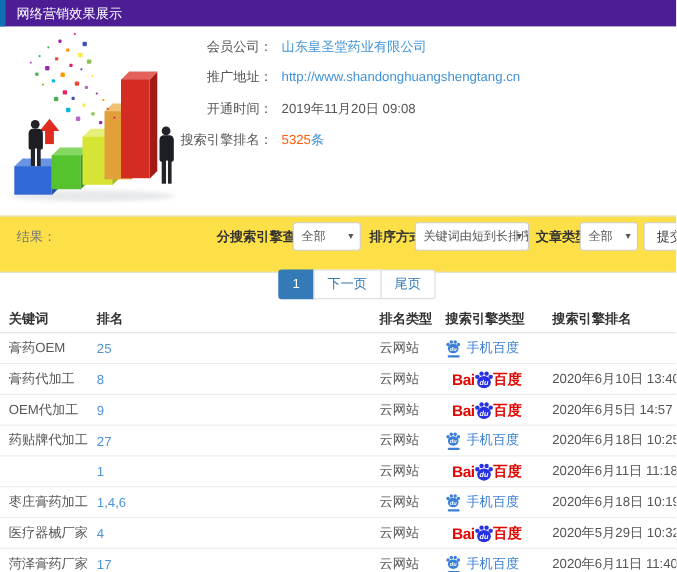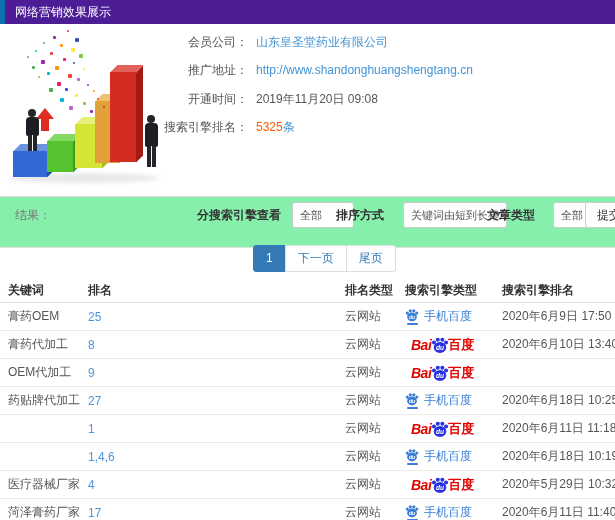--- a/index.html
+++ b/index.html
@@ -36,27 +36,27 @@
   
   .info-row { position:absolute; height:18px; line-height:18px; font-size:12px; }
   .info-label { position:absolute; left:0; top:0; width:248px; text-align:right; color:#555; }
   .info-value { position:absolute; left:256px; top:0; white-space:nowrap; color:#555; }
   .info-value a, .link { color:#4193d6; text-decoration:none; cursor:pointer; }
   .rank-count { color:#ff5a00; }
   .rank-count-suffix { color:#4193d6; }
 
   
   .filter-bar { position:absolute; left:0; top:196px; width:615px; height:52px;
-    background:#86efac; border-top:1px solid #e2e2e2; border-bottom:1px solid #e2e2e2; }
+    background:#fde047; border-top:1px solid #e2e2e2; border-bottom:1px solid #e2e2e2; }
   .filter-bar .lbl { position:absolute; top:0; height:36px; line-height:36px; font-size:12px; }
   .lbl-result { left:15px; color:#777; }
   .lbl-bold { font-weight:bold; color:#333; }
   .sel { position:absolute; top:5px; height:26px; line-height:24px; background:#fff;
     border:1px solid #ccc; border-radius:3px; font-size:11px; color:#555;
-    padding:0 14px 0 7px; cursor:pointer; white-space:nowrap; overflow:hidden;margin-left:26px; }
+    padding:0 14px 0 7px; cursor:pointer; white-space:nowrap; overflow:hidden; }
   .sel .caret { position:absolute; right:4px; top:0; line-height:24px; font-size:8px; color:#555; }
   .btn-submit { position:absolute; top:5px; height:26px; line-height:24px; background:#fff;
     border:1px solid #ccc; border-radius:3px; font-size:12px; color:#333;
     text-align:center; cursor:pointer; }
 
   
   .pagination { position:absolute; left:253px; top:245px; height:27px; display:flex; }
   .page-item { height:27px; line-height:25px; font-size:12px; border:1px solid #ddd;
     background:#fff; color:#337ab7; padding:0 12px; margin-left:-1px; cursor:pointer; }
   .page-item.first { margin-left:0; border-radius:3px 0 0 3px; }
@@ -68,21 +68,21 @@
   .trow { position:relative; width:615px; height:28px; border-bottom:1px solid #ececec; }
   .trow.thead { height:25px; border-bottom:1px solid #e0e0e0; }
   .cell { position:absolute; top:0; height:100%; display:flex; align-items:center;
     font-size:12px; color:#555; white-space:nowrap; }
   .thead .cell { font-weight:bold; color:#333; }
   .c0 { left:8px;text-align:center; } .c1 { left:88px; } .c2 { left:345px; } .c3 { left:405px; } .c4 { left:502px; }
   .rank-link { color:#4e95d9; text-decoration:none; cursor:pointer; }
 
   
   .bd-logo { display:flex; align-items:center; margin-left:6px; }
-  .bd-bai { color:#e10601; font-weight:bold; font-style:italic; font-size:14px; letter-spacing:-0.5px; }
+  .bd-bai { color:#e10601; font-weight:bold; font-size:14px; letter-spacing:-0.5px; }
   .bd-cn { color:#e10601; font-weight:bold; font-size:13px; margin-left:-1px; }
   .paw-wrap { display:inline-flex; flex-direction:column; align-items:center; line-height:0; }
   .paw-underline { width:11px; height:2px; background:#3a7fd5; margin-top:1px; border-radius:1px; }
   .mb-label { color:#3a7fd5; font-size:12px; margin-left:5px; }
 </style>
 </head>
 <body>
 
 <div id="app">
 
@@ -232,21 +232,20 @@
                 <circle cx="4.3" cy="8.5" r="2.9" fill="#3a7fd5"></circle>
                 <circle cx="9.8" cy="4.3" r="2.9" fill="#3a7fd5"></circle>
                 <circle cx="16.4" cy="4.3" r="2.9" fill="#3a7fd5"></circle>
                 <circle cx="21.8" cy="8.5" r="2.9" fill="#3a7fd5"></circle>
                 <text x="13" y="19" font-size="9.5" font-weight="bold" font-style="italic" fill="#ffffff" text-anchor="middle" font-family="Liberation Sans, sans-serif">du</text>
               </svg>
               <span class="paw-underline"></span>
             </span>
             <span class="mb-label">手机百度</span>
           </span>
-          <span class="cell c4">2020年6月9日 17:50</span>
         </div>
         <div class="trow">
           <span class="cell c0">膏药代加工</span>
           <span class="cell c1">
             <a class="rank-link">8</a>
           </span>
           <span class="cell c2">云网站</span>
           <span class="cell c3">
             <span class="bd-logo">
               <span class="bd-bai">Bai</span>
@@ -276,20 +275,21 @@
                 <ellipse cx="13" cy="15.5" rx="9" ry="8" fill="#2932e1"></ellipse>
                 <circle cx="4.3" cy="8.5" r="2.9" fill="#2932e1"></circle>
                 <circle cx="9.8" cy="4.3" r="2.9" fill="#2932e1"></circle>
                 <circle cx="16.4" cy="4.3" r="2.9" fill="#2932e1"></circle>
                 <circle cx="21.8" cy="8.5" r="2.9" fill="#2932e1"></circle>
                 <text x="13" y="19" font-size="9.5" font-weight="bold" font-style="italic" fill="#ffffff" text-anchor="middle" font-family="Liberation Sans, sans-serif">du</text>
               </svg>
               <span class="bd-cn">百度</span>
             </span>
           </span>
+          <span class="cell c4">2020年6月5日 14:57</span>
         </div>
         <div class="trow">
           <span class="cell c0">药贴牌代加工</span>
           <span class="cell c1">
             <a class="rank-link">27</a>
           </span>
           <span class="cell c2">云网站</span>
           <span class="cell c3">
             <span class="paw-wrap">
               <svg width="14" height="14" viewBox="0 0 26 24">
@@ -321,20 +321,21 @@
                 <circle cx="16.4" cy="4.3" r="2.9" fill="#2932e1"></circle>
                 <circle cx="21.8" cy="8.5" r="2.9" fill="#2932e1"></circle>
                 <text x="13" y="19" font-size="9.5" font-weight="bold" font-style="italic" fill="#ffffff" text-anchor="middle" font-family="Liberation Sans, sans-serif">du</text>
               </svg>
               <span class="bd-cn">百度</span>
             </span>
           </span>
           <span class="cell c4">2020年6月11日 11:18</span>
         </div>
         <div class="trow">
+          <span class="cell c0">枣庄膏药加工</span>
           <span class="cell c1">
             <a class="rank-link">1,4,6</a>
           </span>
           <span class="cell c2">云网站</span>
           <span class="cell c3">
             <span class="paw-wrap">
               <svg width="14" height="14" viewBox="0 0 26 24">
                 <ellipse cx="13" cy="15.5" rx="9" ry="8" fill="#3a7fd5"></ellipse>
                 <circle cx="4.3" cy="8.5" r="2.9" fill="#3a7fd5"></circle>
                 <circle cx="9.8" cy="4.3" r="2.9" fill="#3a7fd5"></circle>

